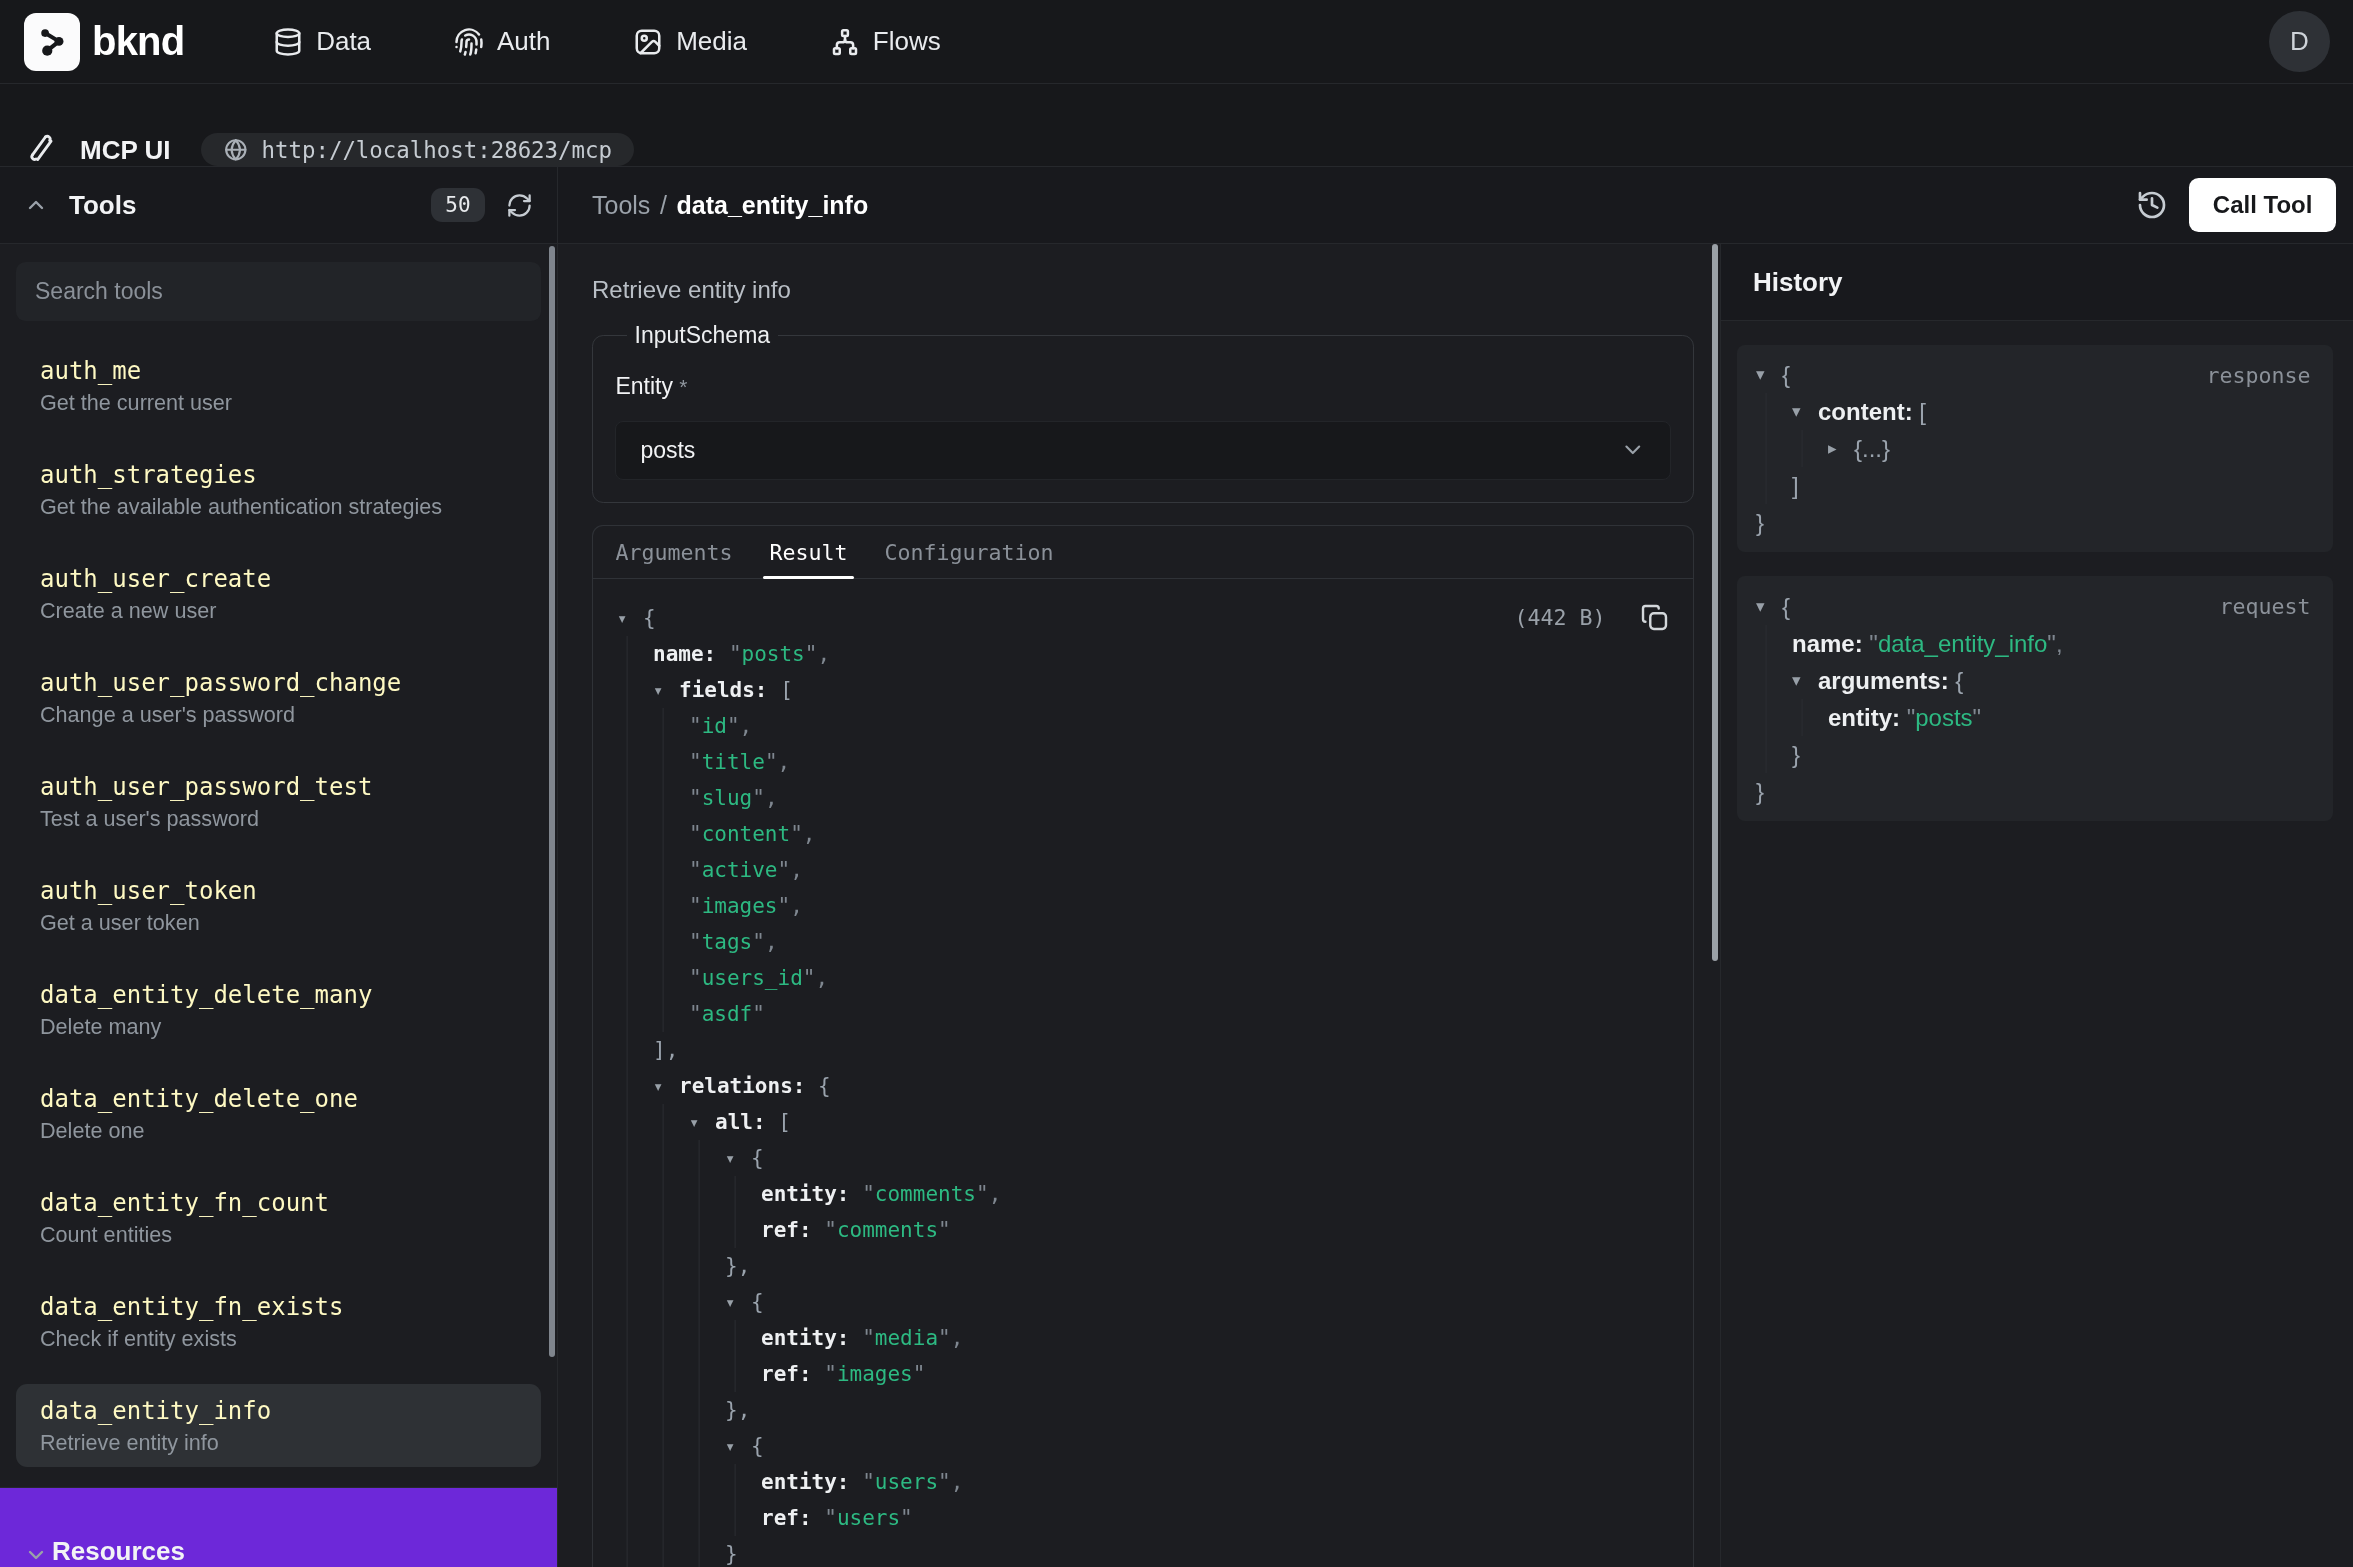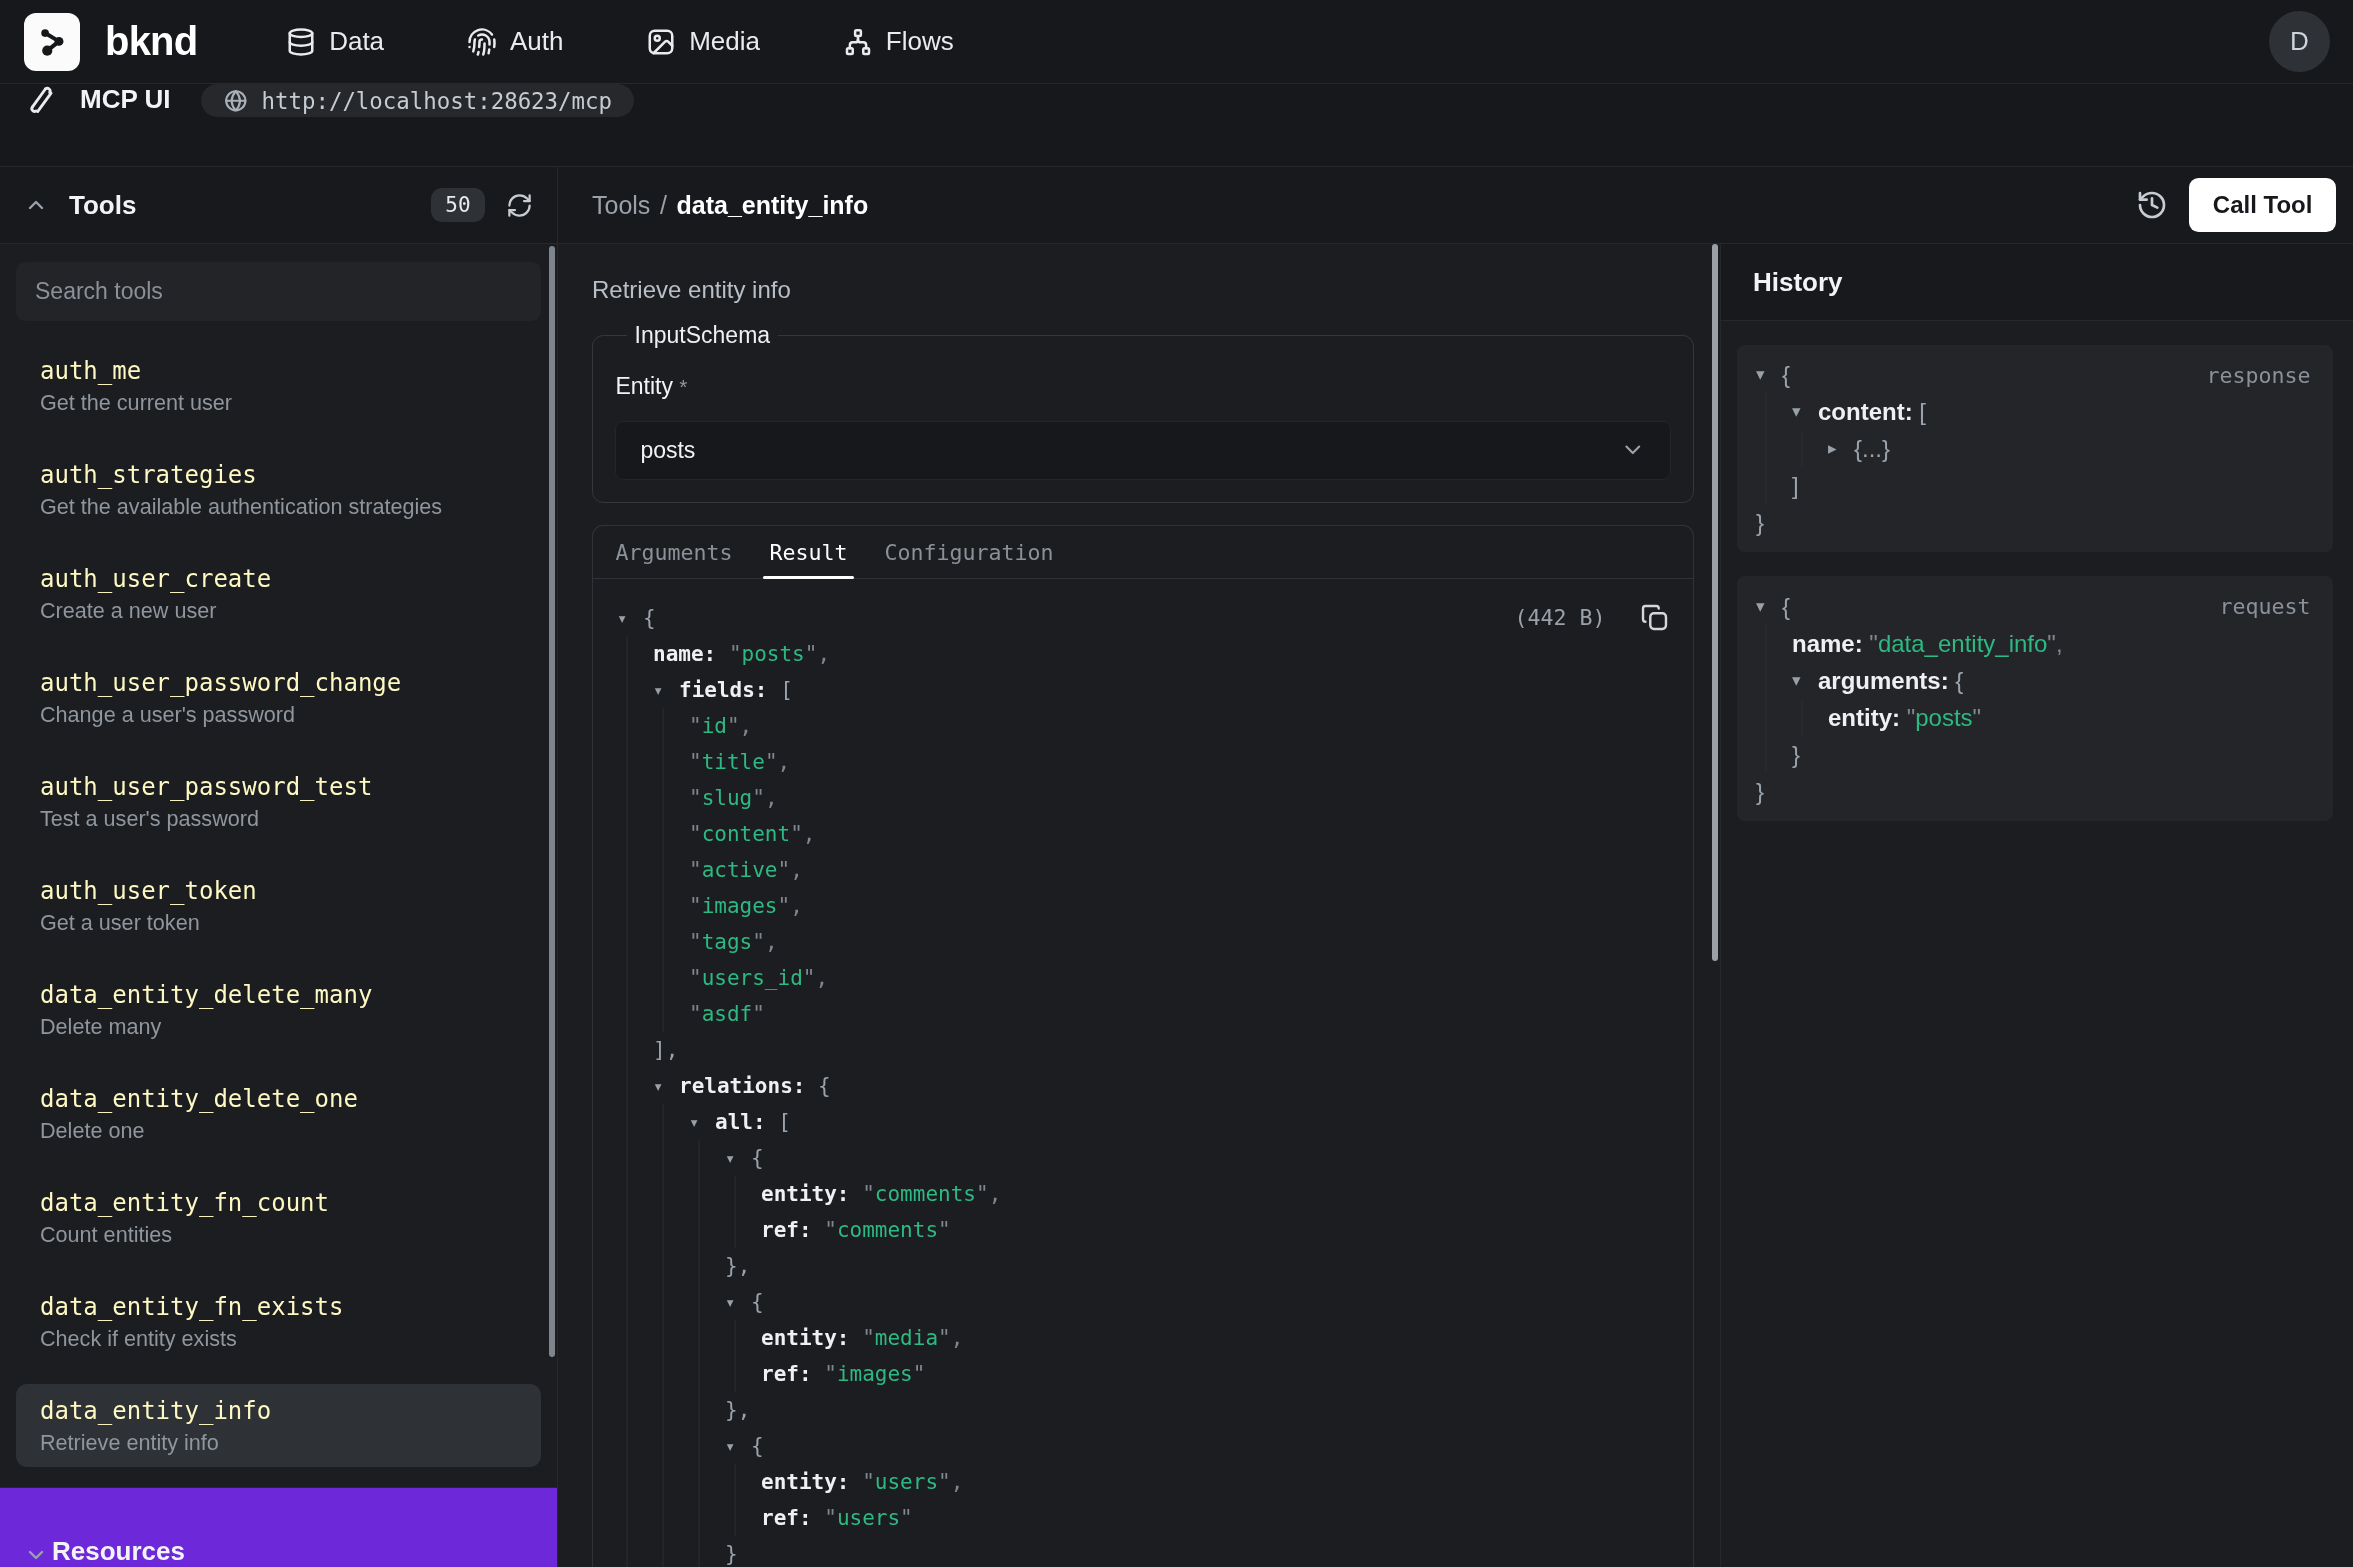--- a/index.html
+++ b/index.html
@@ -7,33 +7,33 @@
   body{
     background:#17181b; color:#f2f3f5;
     font-family:"Liberation Sans", sans-serif;
     font-size:24px;
   }
   .mono{ font-family:"DejaVu Sans Mono", monospace; }
 
   
   .topbar{ height:84px; display:flex; align-items:center; padding:0 24px;
            border-bottom:0.8px solid #26282c; background:#17181b; }
-  .brand{ display:flex; align-items:center; gap:25px; }
+  .brand{ display:flex; align-items:center; gap:12px; }
   .brand-mark{ width:56px; height:58px; background:#fbfbfc; border-radius:12px;
                display:flex; align-items:center; justify-content:center; }
   .brand-name{ font-size:40px; font-weight:800; letter-spacing:-0.8px; color:#fff; }
   .nav{ display:flex; gap:83px; margin-left:89px; align-items:center;text-align:right; }
   .nav-item{ display:flex; align-items:center; gap:12.8px; font-size:26px; color:#e9ebee; cursor:pointer; }
   .nav-item svg{ width:30px; height:30px; }
   .avatar{ margin-left:auto; width:61px; height:61px; border-radius:50%;
            background:#2e3136; display:flex; align-items:center; justify-content:center;
            color:#ced3d9; font-size:26px; }
 
   
-  .subheader{ height:83px; display:flex; align-items:flex-start; gap:19px; padding:0 27px;
+  .subheader{ height:83px; display:flex; align-items:flex-end; gap:19px; padding:0 27px;
               border-bottom:0.8px solid #26282c; background:#17181b; }
   .subheader svg.mcp{ width:34px; height:34px; color:#e9ebee; }
   .sub-title{ font-size:26px; font-weight:bold; margin-right:11.2px; }
   .url-pill{ height:33px; background:#26282b; border-radius:25px; display:flex;
              align-items:center; gap:12.8px; padding:0 22.4px; color:#c6ccd2; }
   .url-pill svg{ width:25.6px; height:25.6px; color:#aab0b7; }
   .url-pill .url{ font-size:22.4px; }
 
   
   .shell{ display:flex; height:1400px; }

